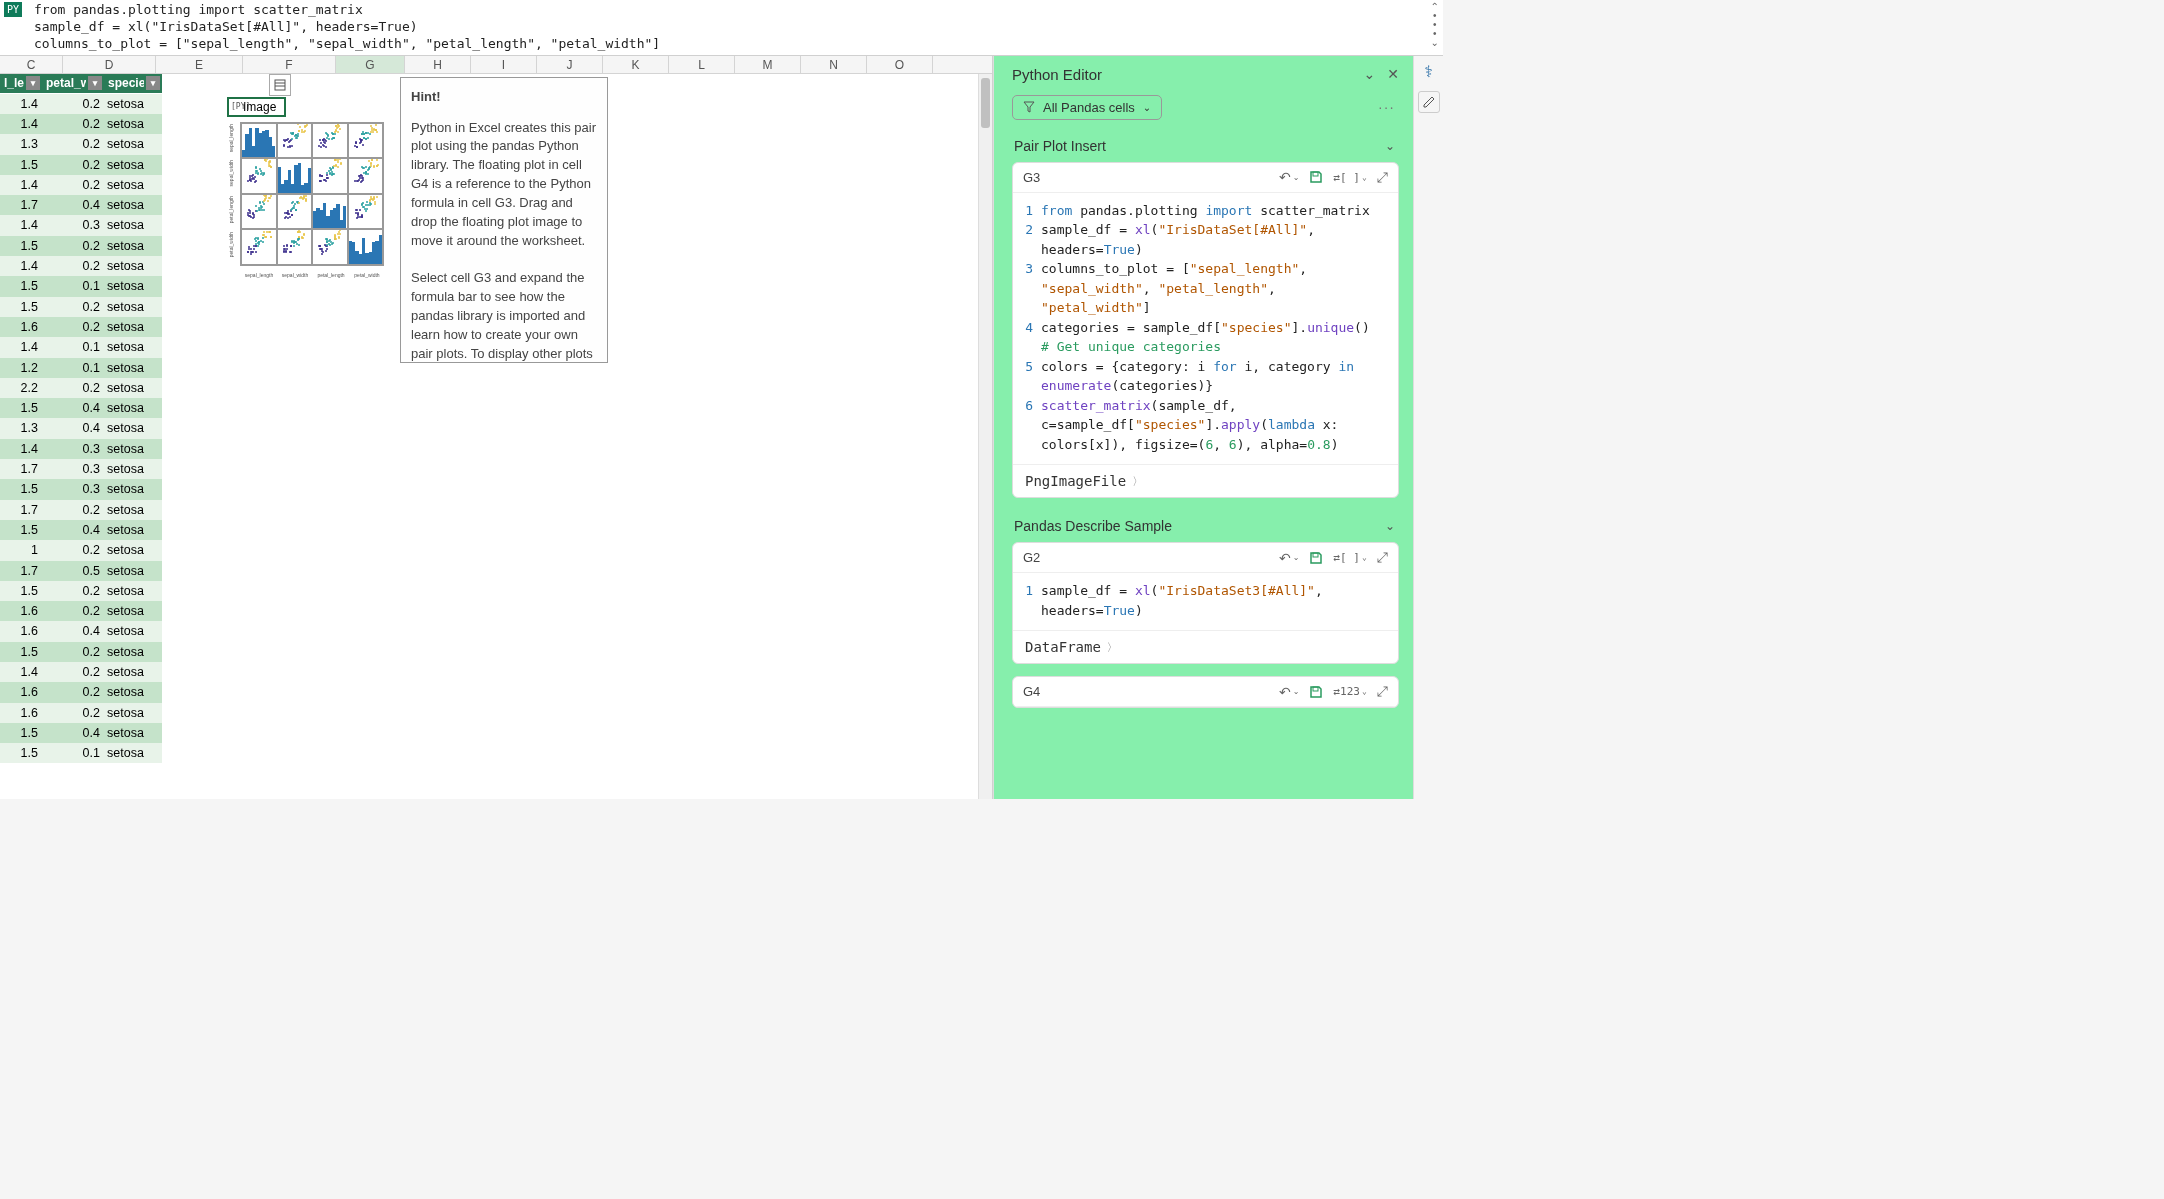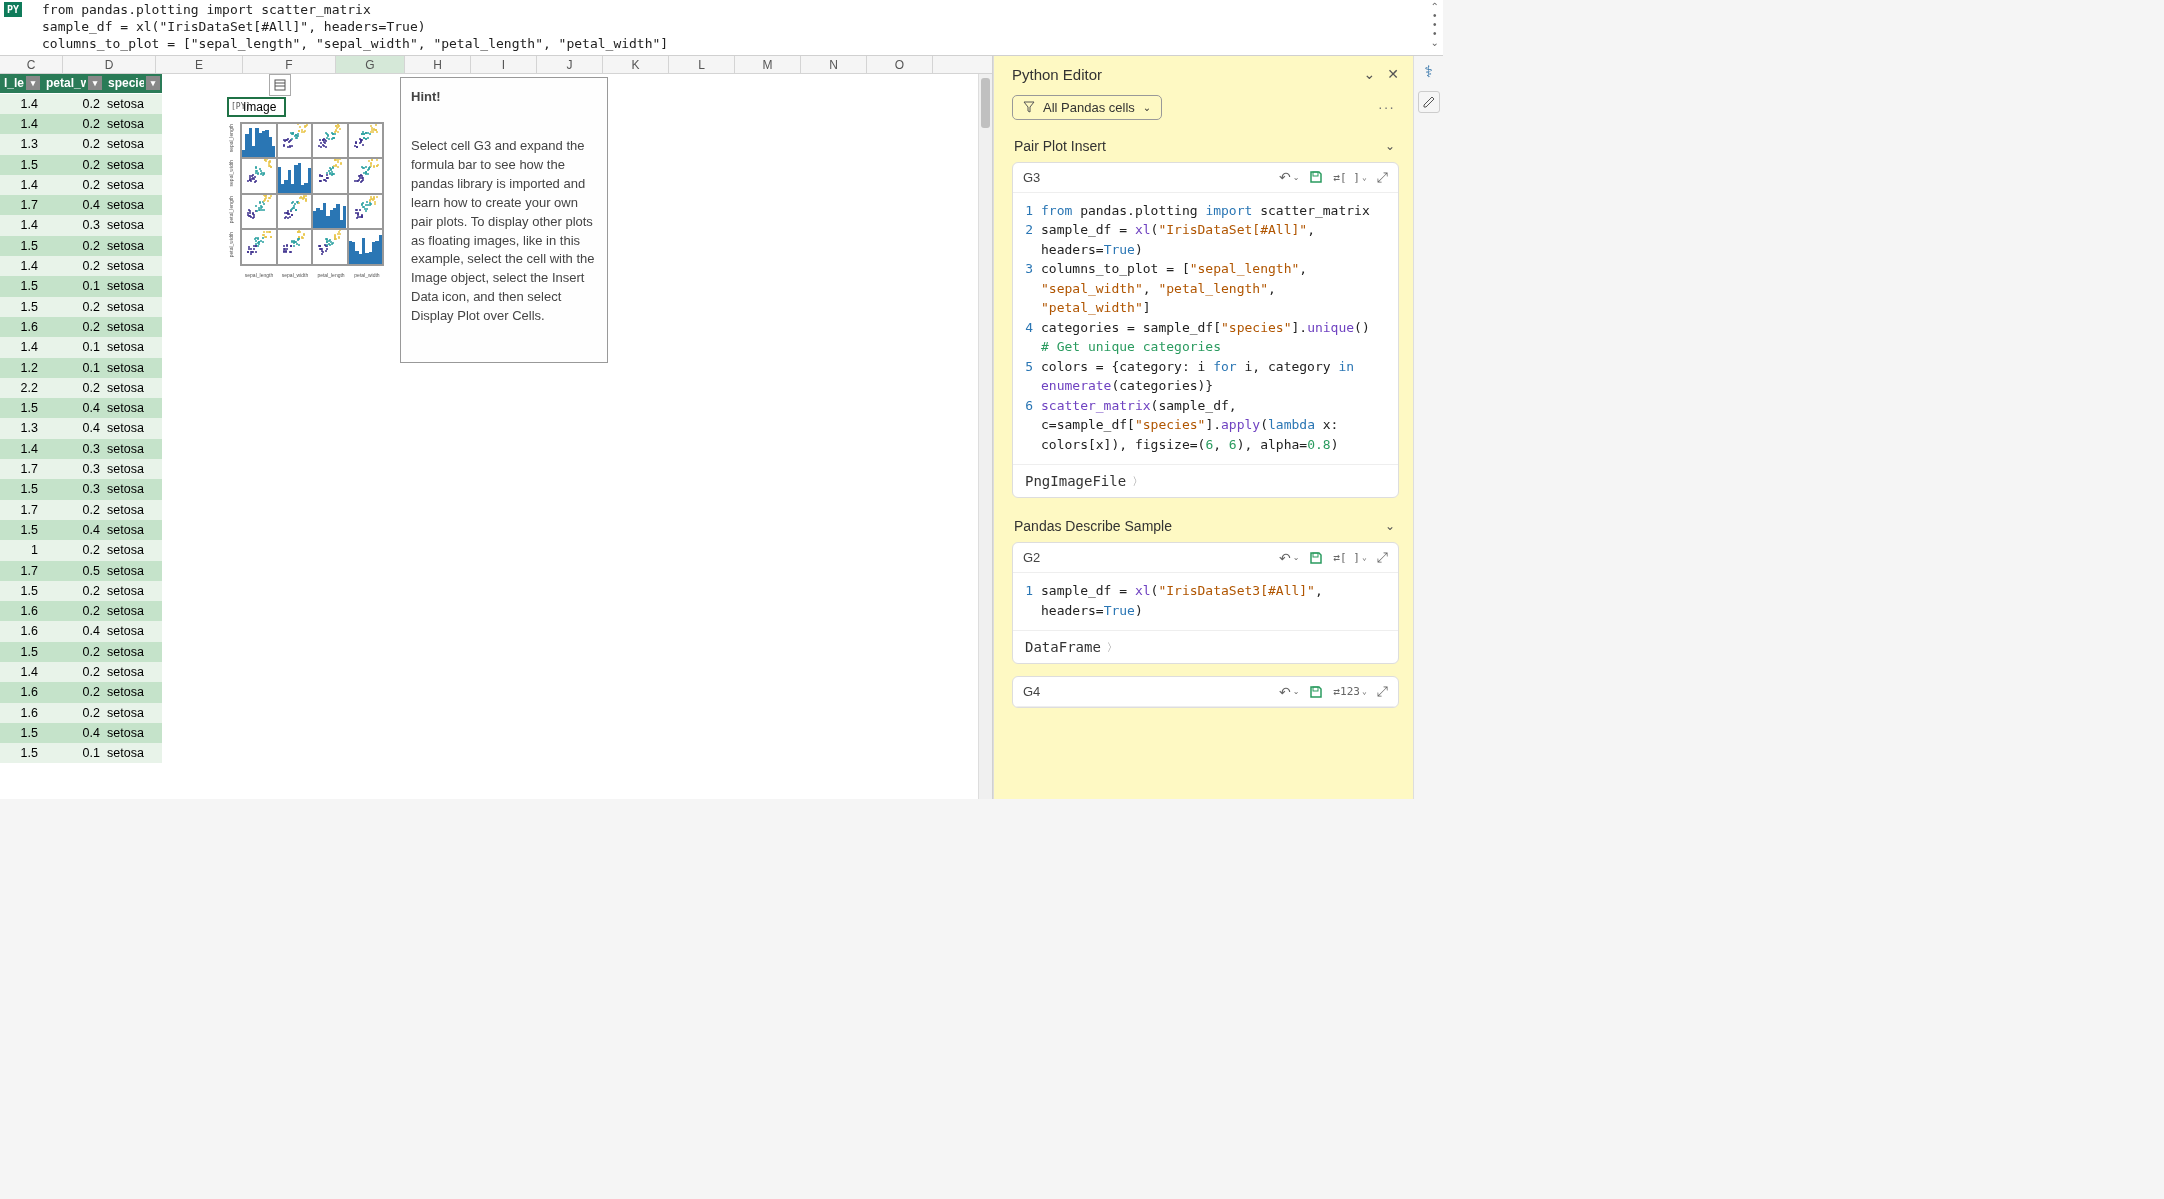--- a/index.html
+++ b/index.html
@@ -2,21 +2,21 @@
 <html><head>
 <meta charset="utf-8">
 <style>
   * { box-sizing: border-box; margin: 0; padding: 0; }
   body { font-family: "Segoe UI", Arial, sans-serif; font-size: 13px; background: #f5f5f5; overflow: hidden; }
   
   .app { display: flex; flex-direction: column; width: 1443px; height: 799px; background: white; position: relative; }
   
   
   .formula-bar { display: flex; align-items: flex-start; border-bottom: 1px solid #d0d0d0; background: white; padding: 2px 4px; position: relative; }
-  .py-badge { background: #0f7b5a; color: white; font-weight: bold; font-size: 10px; padding: 2px 3px; margin-right: 20px; font-family: monospace; flex-shrink: 0; text-align: center; }
+  .py-badge { background: #0f7b5a; color: white; font-weight: normal; font-size: 10px; padding: 2px 3px; margin-right: 12px; font-family: monospace; flex-shrink: 0; text-align: center; }
   .formula-text { font-family: Consolas, monospace; font-size: 13px; white-space: pre; line-height: 1.3; flex: 1; color: #222; }
   .formula-scroll-ctrl { position: absolute; right: 4px; top: 2px; display: flex; flex-direction: column; gap: 0; color: #666; font-size: 10px; align-items: center; }
   .formula-scroll-ctrl span { line-height: 9px; cursor: pointer; }
   
   
   .main { display: flex; flex: 1; overflow: hidden; }
   
   
   .grid-area { flex: 1; display: flex; flex-direction: column; border-right: 1px solid #d0d0d0; overflow: hidden; position: relative; background: white; }
   .col-headers { display: flex; background: #f5f5f5; border-bottom: 1px solid #d4d4d4; height: 18px; }
@@ -55,21 +55,21 @@
   .plot .xlabel { position: absolute; bottom: 0; font-size: 5px; color: #555; text-align: center; }
   
   
   .hint-box { position: absolute; left: 400px; top: 3px; width: 208px; height: 286px; border: 1px solid #999; background: #fefefe; padding: 10px; font-size: 13px; line-height: 1.45; color: #444; overflow: hidden; }
   .hint-box .hint-title { font-weight: 600; margin-bottom: 12px; }
   
   .vscroll { position: absolute; right: 0; top: 0; width: 14px; height: 100%; background: #f0f0f0; border-left: 1px solid #ddd; }
   .vscroll::before { content:""; position:absolute; top:4px; left:2px; right:2px; height:50px; background:#c0c0c0; border-radius:3px; }
   
   
-  .editor-pane { width: 420px; background: #fef9c3; display: flex; flex-direction: column; border-left: 1px solid #ddd; position: relative; }
+  .editor-pane { width: 420px; background: #86efac; display: flex; flex-direction: column; border-left: 1px solid #ddd; position: relative; }
   .editor-header { display: flex; align-items: center; justify-content: space-between; padding: 10px 14px 8px 18px; }
   .editor-header .title { font-size: 15px; color: #333; font-weight: 400; }
   .editor-header .ctrls { display: flex; gap: 12px; color: #555; font-size: 14px; cursor: pointer; align-items: center; }
   
   .filter-bar { display: flex; align-items: center; padding: 4px 14px 10px 18px; gap: 8px; }
   .filter-pill { display: flex; align-items: center; gap: 8px; border: 1px solid #999; border-radius: 5px; padding: 4px 10px; font-size: 13px; color: #333; cursor: pointer; }
   .filter-bar .more { margin-left: auto; color: #777; letter-spacing: 1px; cursor: pointer; font-size: 14px; padding-right: 4px; }
   
   .editor-scroll { flex: 1; overflow-y: auto; padding: 0 4px 0 8px; }
   
@@ -932,20 +932,21 @@
               <div class="xlabel" style="left: 50px; width: 34px;">sepal_width</div>
               <div class="ylabel" style="top: 76px;">petal_length</div>
               <div class="xlabel" style="left: 86px; width: 34px;">petal_length</div>
               <div class="ylabel" style="top: 112px;">petal_width</div>
               <div class="xlabel" style="left: 122px; width: 34px;">petal_width</div>
             </div>
         </div>
 
         <div class="hint-box">
           <div class="hint-title">Hint!</div>
+          <p>Python in Excel creates this pair plot using the pandas Python library. The floating plot in cell G4 is a reference to the Python formula in cell G3. Drag and drop the floating plot image to move it around the worksheet.</p>
           <br>
           <p>Select cell G3 and expand the formula bar to see how the pandas library is imported and learn how to create your own pair plots. To display other plots as floating images, like in this example, select the cell with the Image object, select the Insert Data icon, and then select Display Plot over Cells.</p>
         </div>
 
         <div class="vscroll"></div>
       </div>
     </div>
 
     <div class="editor-pane">
       <div class="editor-header">

